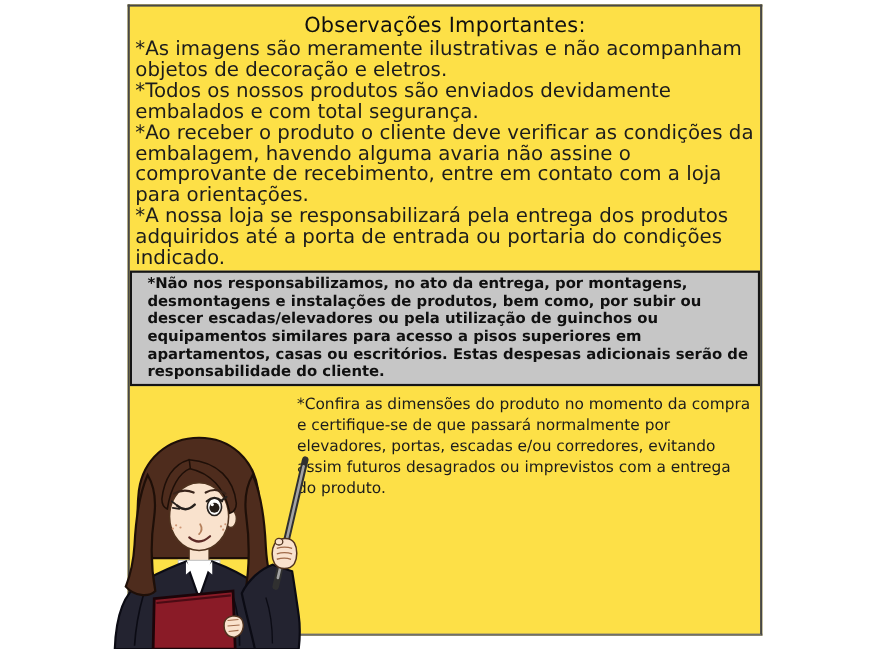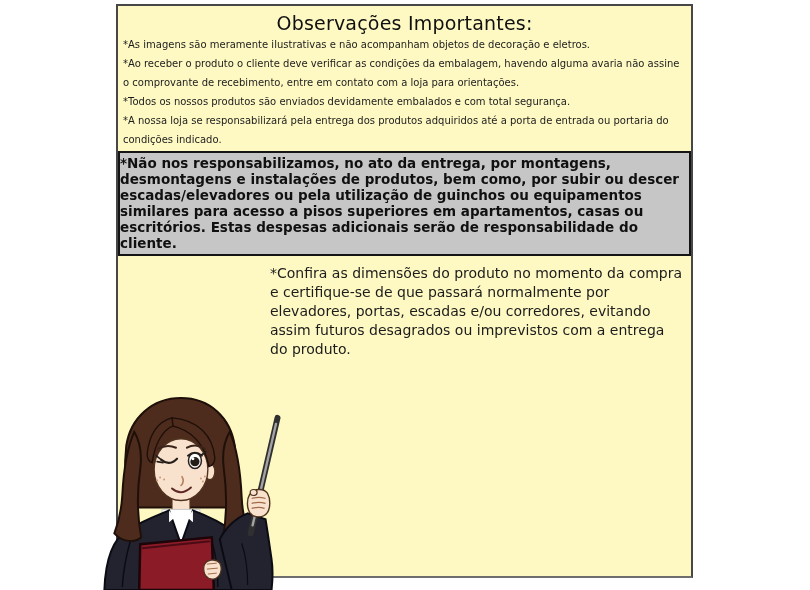--- a/index.html
+++ b/index.html
@@ -3,59 +3,59 @@
 <meta charset="utf-8">
 <style>
   html,body{margin:0;padding:0;}
   body{
     width:810px;height:590px;background:#ffffff;
     font-family:"DejaVu Sans","Liberation Sans",sans-serif;
   }
   .stage{position:relative;width:810px;height:590px;overflow:hidden;background:#fff;}
   .box{
     position:absolute;left:116px;top:4px;width:577px;height:574px;
-    box-sizing:border-box;background:#fef9c3;z-index:1;overflow:hidden;
+    box-sizing:border-box;background:#fde047;z-index:1;overflow:hidden;
     border:2px solid #474747;border-bottom-color:#6e6e6e;
   }
   .title{
     margin:5px 0 0;text-align:center;font-size:19px;line-height:24px;
     font-weight:400;color:#101010;letter-spacing:.2px;
   }
   p.note{
-    margin:0;padding:0 4px 0 5px;font-size:10px;line-height:19px;color:#1c1c1c;
+    margin:0;padding:0 4px 0 5px;font-size:18px;line-height:19px;color:#1c1c1c;
   }
   .p1{margin-top:14px}
   .p2{margin-top:10px}
   .p3{margin-top:15px}
   .p4{margin-top:5px}
   .p5{margin-top:3px}
   .highlight{
     margin-top:2px;background:#c6c6c6;border:2px solid #151515;
-    padding:2px 4px 3px 0;font-size:13.5px;font-weight:bold;line-height:16px;
+    padding:2px 4px 3px 14px;font-size:13.5px;font-weight:bold;line-height:16px;
     color:#101010;box-sizing:border-box;
   }
   .final{
     margin:8px 4px 0 152px;width:415px;font-size:14px;line-height:19px;color:#1c1c1c;
   }
   .figure{
     position:absolute;left:60px;top:392px;width:240px;height:198px;
     z-index:3;pointer-events:none;
   }
   .figure svg{display:block;width:240px;height:198px;}
 </style>
 </head>
 <body>
 
 <div class="stage">
 
   <div class="box">
     <h1 class="title">Observações Importantes:</h1>
     <p class="note p1">*As imagens são meramente ilustrativas e não acompanham objetos de decoração e eletros.</p>
+    <p class="note p3">*Todos os nossos produtos são enviados devidamente embalados e com total segurança.</p>
     <p class="note p4">*Ao receber o produto o cliente deve verificar as condições da embalagem, havendo alguma avaria não assine o comprovante de recebimento, entre em contato com a loja para orientações.</p>
-    <p class="note p3">*Todos os nossos produtos são enviados devidamente embalados e com total segurança.</p>
     <p class="note p5">*A nossa loja se responsabilizará pela entrega dos produtos adquiridos até a porta de entrada ou portaria do condições indicado.</p>
     <div class="highlight">*Não nos responsabilizamos, no ato da entrega, por montagens, desmontagens e instalações de produtos, bem como, por subir ou descer escadas/elevadores ou pela utilização de guinchos ou equipamentos similares para acesso a pisos superiores em apartamentos, casas ou escritórios. Estas despesas adicionais serão de responsabilidade do cliente.</div>
     <p class="final">*Confira as dimensões do produto no momento da compra e certifique-se de que passará normalmente por elevadores, portas, escadas e/ou corredores, evitando assim futuros desagrados ou imprevistos com a entrega do produto.</p>
   </div>
 
   <div class="figure">
     <svg viewBox="0 0 240 199" xmlns="http://www.w3.org/2000/svg">
 
       <path d="M121,6 C92,6 70,26 66,54 C63,80 66,100 70,116 L170,116 C175,100 178,80 175,54 C171,26 150,6 121,6 Z" fill="#4e2c1d" stroke="#1e0f08" stroke-width="2"></path>
 

